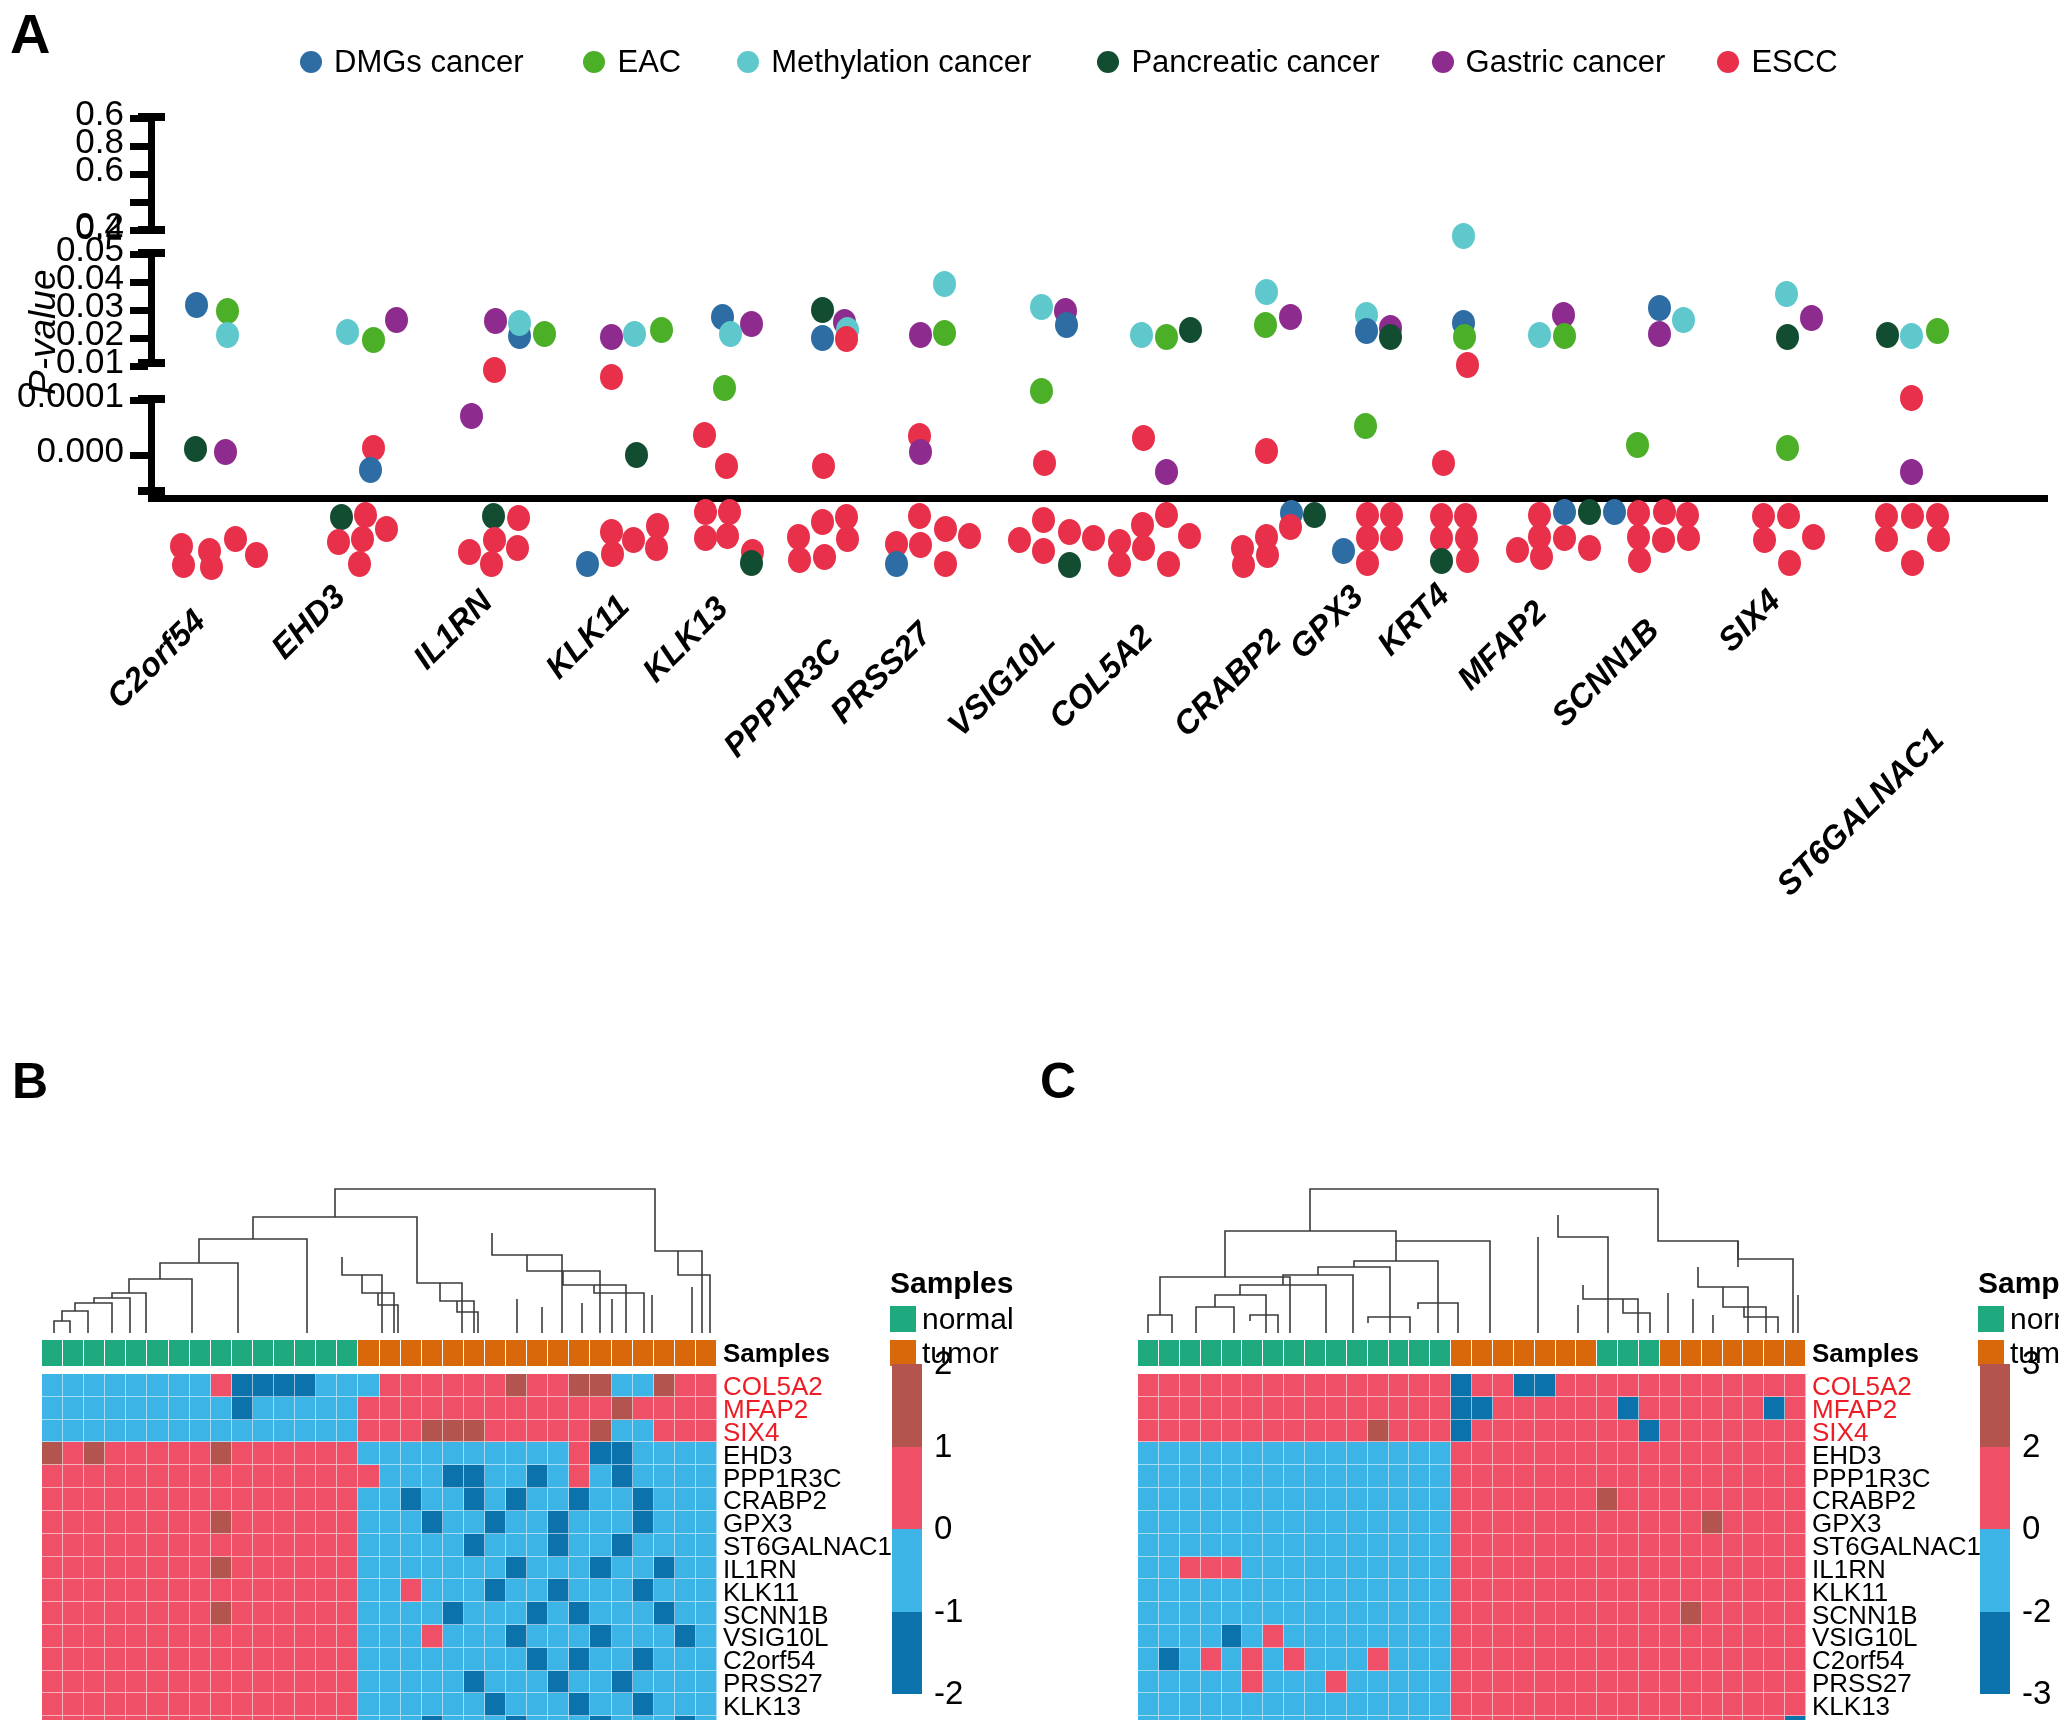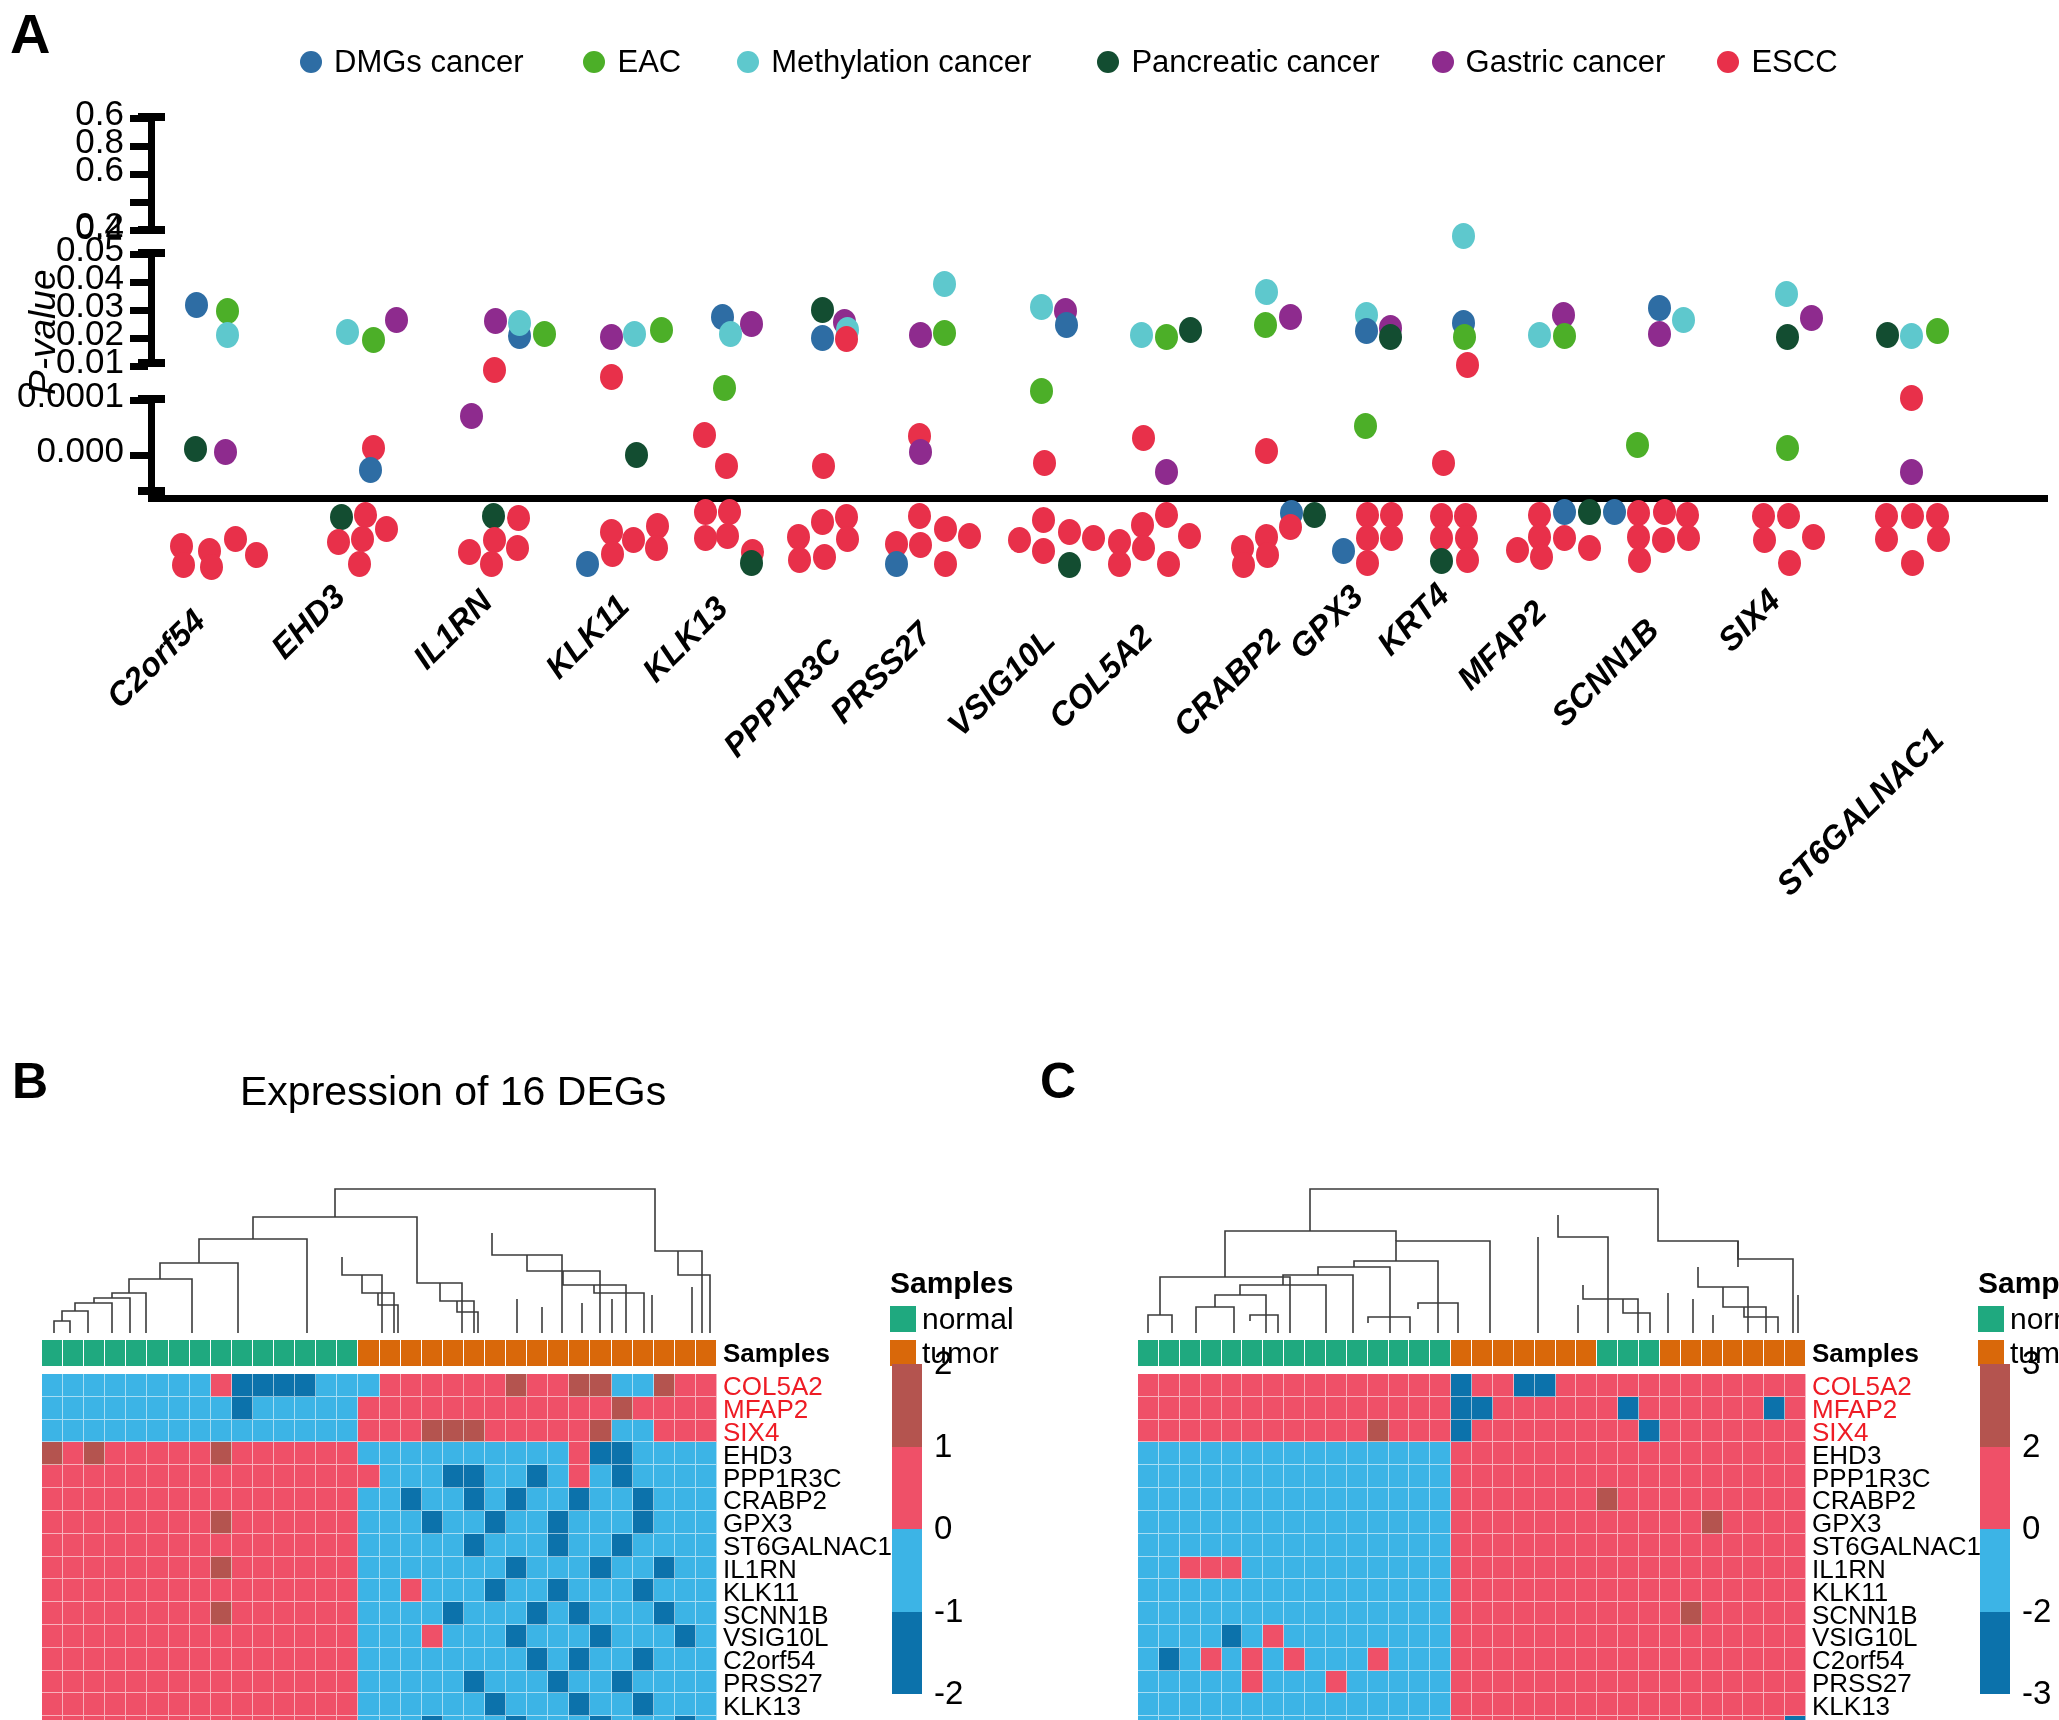--- a/index.html
+++ b/index.html
@@ -302,21 +302,20 @@
       <div class="xcat" style="left: 1405px; top: 420px; text-align: right; transform: rotate(-45deg) translateX(-100%); transform-origin: right top;">KRT4</div>
       <div class="xcat" style="left: 1495px; top: 420px; text-align: right; transform: rotate(-45deg) translateX(-100%); transform-origin: right top;">MFAP2</div>
       <div class="xcat" style="left: 1600px; top: 420px; text-align: right; transform: rotate(-45deg) translateX(-100%); transform-origin: right top;">SCNN1B</div>
       <div class="xcat" style="left: 1740px; top: 436px; text-align: right; transform: rotate(-45deg) translateX(-100%); transform-origin: right top;">SIX4</div>
       <div class="xcat" style="left: 1860px; top: 470px; text-align: right; transform: rotate(-45deg) translateX(-100%); transform-origin: right top;">ST6GALNAC1</div>
     </div>
 </div>
 
 <div id="panelB" style="position:absolute;left:0;top:1040px;width:1030px;height:680px;">
   <div class="panel-letter" style="left:12px;top:16px;font-size:50px;">B</div>
-  <div class="hm-title" style="left:240px;top:28px;">Expression of 16 DEGs</div>
 
   <svg class="dendro" style="left:42px;top:135px;" width="675" height="160" viewBox="0 0 675 160">
     <g fill="none" stroke="#3b3b3b" stroke-width="1.6">
       <path d="M12 158 V146 H28 V158"></path>
       <path d="M20 146 V136 H46 V158"></path>
       <path d="M33 136 V128 H70 V158"></path>
       <path d="M52 128 V123 H88 V152 "></path>
         <path d="M88 152 V158"></path>
       <path d="M70 123 V118 H104 V158"></path>
       <path d="M87 118 V104 H150 V158"></path>

